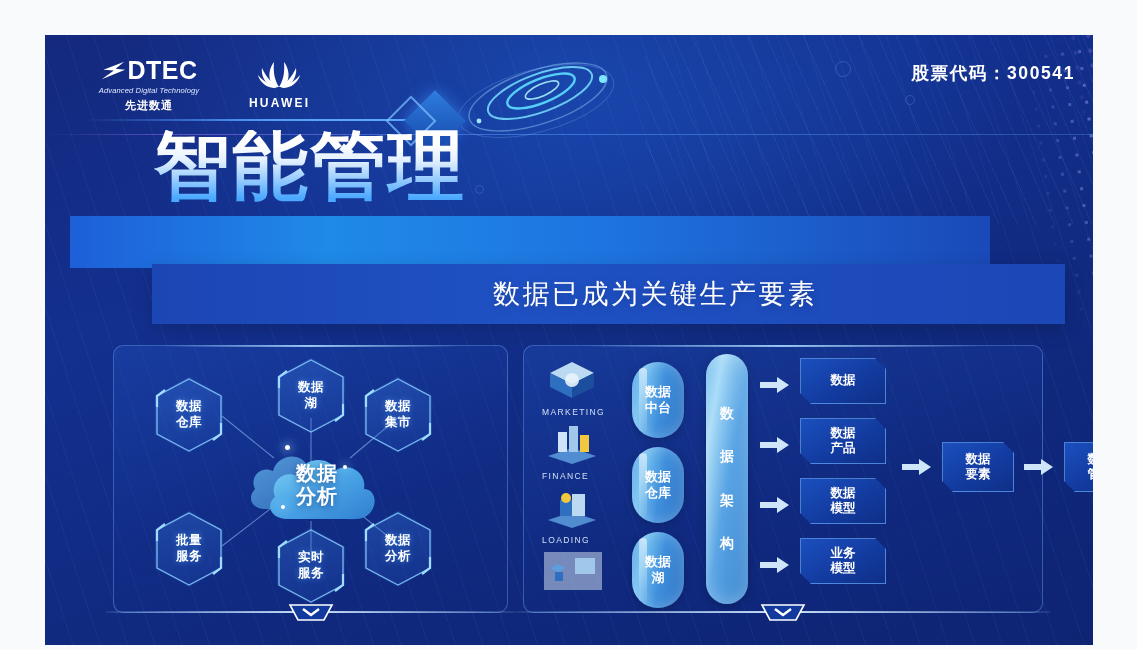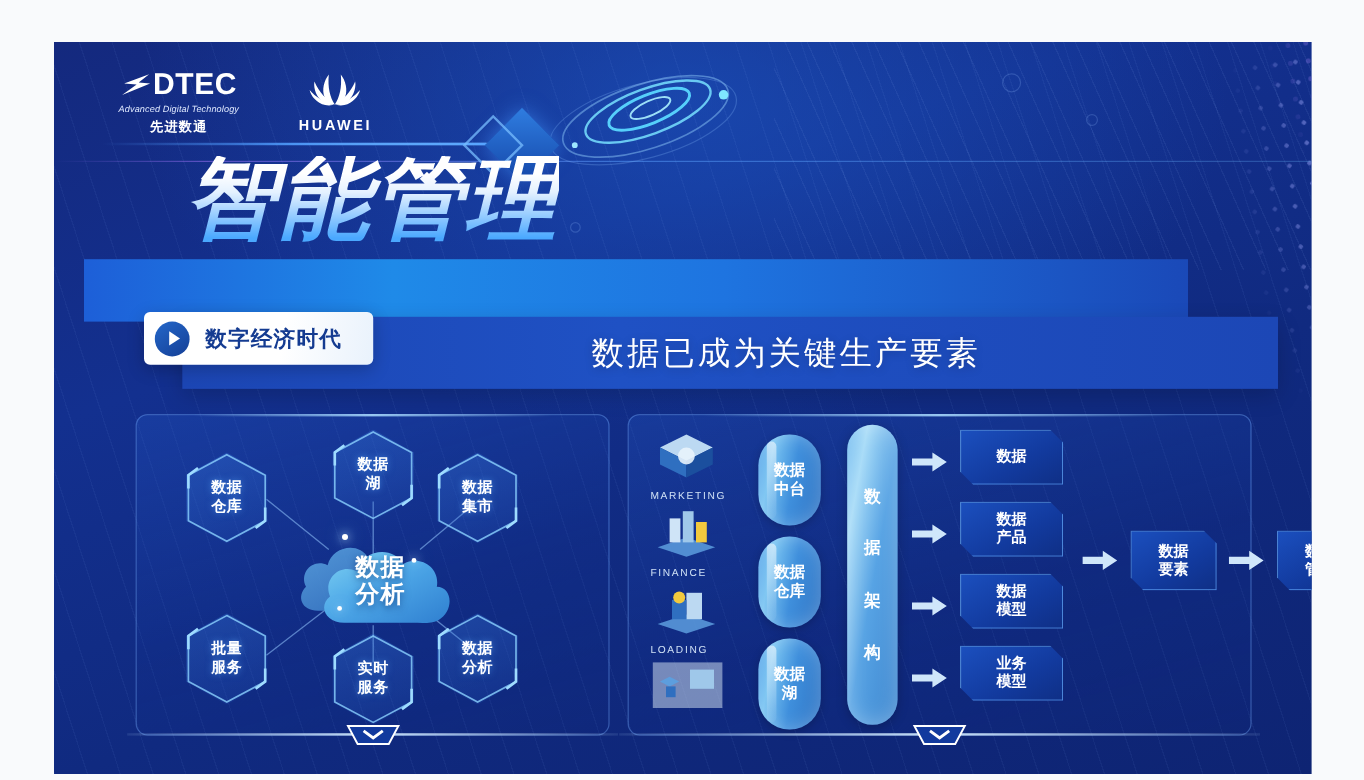--- a/index.html
+++ b/index.html
@@ -99,21 +99,21 @@
   .title { position: absolute; left: 95px; top: 95px; display:flex; align-items: baseline; white-space:nowrap; }
   .t1 {
     font-size: 49px; font-weight: 900; font-style: italic; letter-spacing: 1px;
     background: linear-gradient(180deg,#ffffff 18%, #cfe8ff 52%, #3ea0ff 100%);
     -webkit-background-clip: text; background-clip: text; color: transparent;
     text-shadow: 0 0 18px rgba(40,130,255,.25);
     font-family: "DejaVu Sans", sans-serif;
   }
   .t2 {
     margin-left: 14px;
-    font-size: 76px; font-weight: 900; font-style: italic; letter-spacing: 2px;
+    font-size: 76px; font-weight: 900; letter-spacing: 2px;
     background: linear-gradient(180deg,#ffffff 20%, #e4f1ff 42%, #4aa8ff 95%);
     -webkit-background-clip: text; background-clip: text; color: transparent;
     font-family: "DejaVu Sans", sans-serif;
     line-height: .95;
   }
 
   
   .banner-wrap { position:absolute; left: 25px; top: 181px; width: 995px; height: 110px; }
   .banner-top {
     position:absolute; left:0; top:0; width: 920px; height: 52px;
@@ -291,20 +291,21 @@
           <path d="M20 28.5 C13 26 6 22 1 16 C2 21 7 27 14 28.6 C16 29 18.5 29 20 28.5Z"></path>
           <path d="M24 28.5 C31 26 38 22 43 16 C42 21 37 27 30 28.6 C28 29 25.5 29 24 28.5Z"></path>
         </g>
       </svg>
       <div class="hw-cn">HUAWEI</div>
     </div>
   </div>
   <div class="hdr-line"></div>
   <div class="hdr-line2"></div>
 
+  <div class="stock">股票代码：300541</div>
 
   <svg class="swirl" viewBox="0 0 190 100">
     <g fill="none" stroke-linecap="round">
       <ellipse cx="95" cy="50" rx="72" ry="27" stroke="rgba(150,210,255,.45)" stroke-width="1.4" transform="rotate(-18 95 50)"></ellipse>
       <ellipse cx="97" cy="46" rx="55" ry="19" stroke="rgba(120,225,255,.85)" stroke-width="2" transform="rotate(-20 97 46)"></ellipse>
       <ellipse cx="98" cy="44" rx="36" ry="12" stroke="rgba(90,215,255,.95)" stroke-width="2.4" transform="rotate(-22 98 44)"></ellipse>
       <ellipse cx="99" cy="43" rx="18" ry="6" stroke="rgba(170,240,255,.9)" stroke-width="1.6" transform="rotate(-24 99 43)"></ellipse>
       <ellipse cx="93" cy="54" rx="80" ry="31" stroke="rgba(140,190,255,.25)" stroke-width="1" transform="rotate(-15 93 54)"></ellipse>
     </g>
     <circle cx="160" cy="32" r="4" fill="#7fe6ff"></circle>
@@ -314,24 +315,20 @@
   <div class="diamond"></div>
   <div class="diamond outline"></div>
 
   <div class="title">
     <div class="t2">智能管理</div>
   </div>
 
   <div class="banner-wrap">
     <div class="banner-top"></div>
     <div class="banner-bot"></div>
-    <div class="pill">
-      <div class="play"></div>
-      <div class="pill-text">数字经济时代</div>
-    </div>
     <div class="banner-headline">数据已成为关键生产要素</div>
   </div>
 
   <div class="panel" id="panel-left">
     <div class="panel-glowtop"></div>
 
     <svg style="position:absolute;inset:0;width:100%;height:100%;" viewBox="0 0 393 266">
       <g stroke="rgba(150,200,255,.55)" stroke-width="1.1" fill="none">
         <line x1="197" y1="72" x2="197" y2="120"></line>
         <line x1="197" y1="175" x2="197" y2="206"></line>

